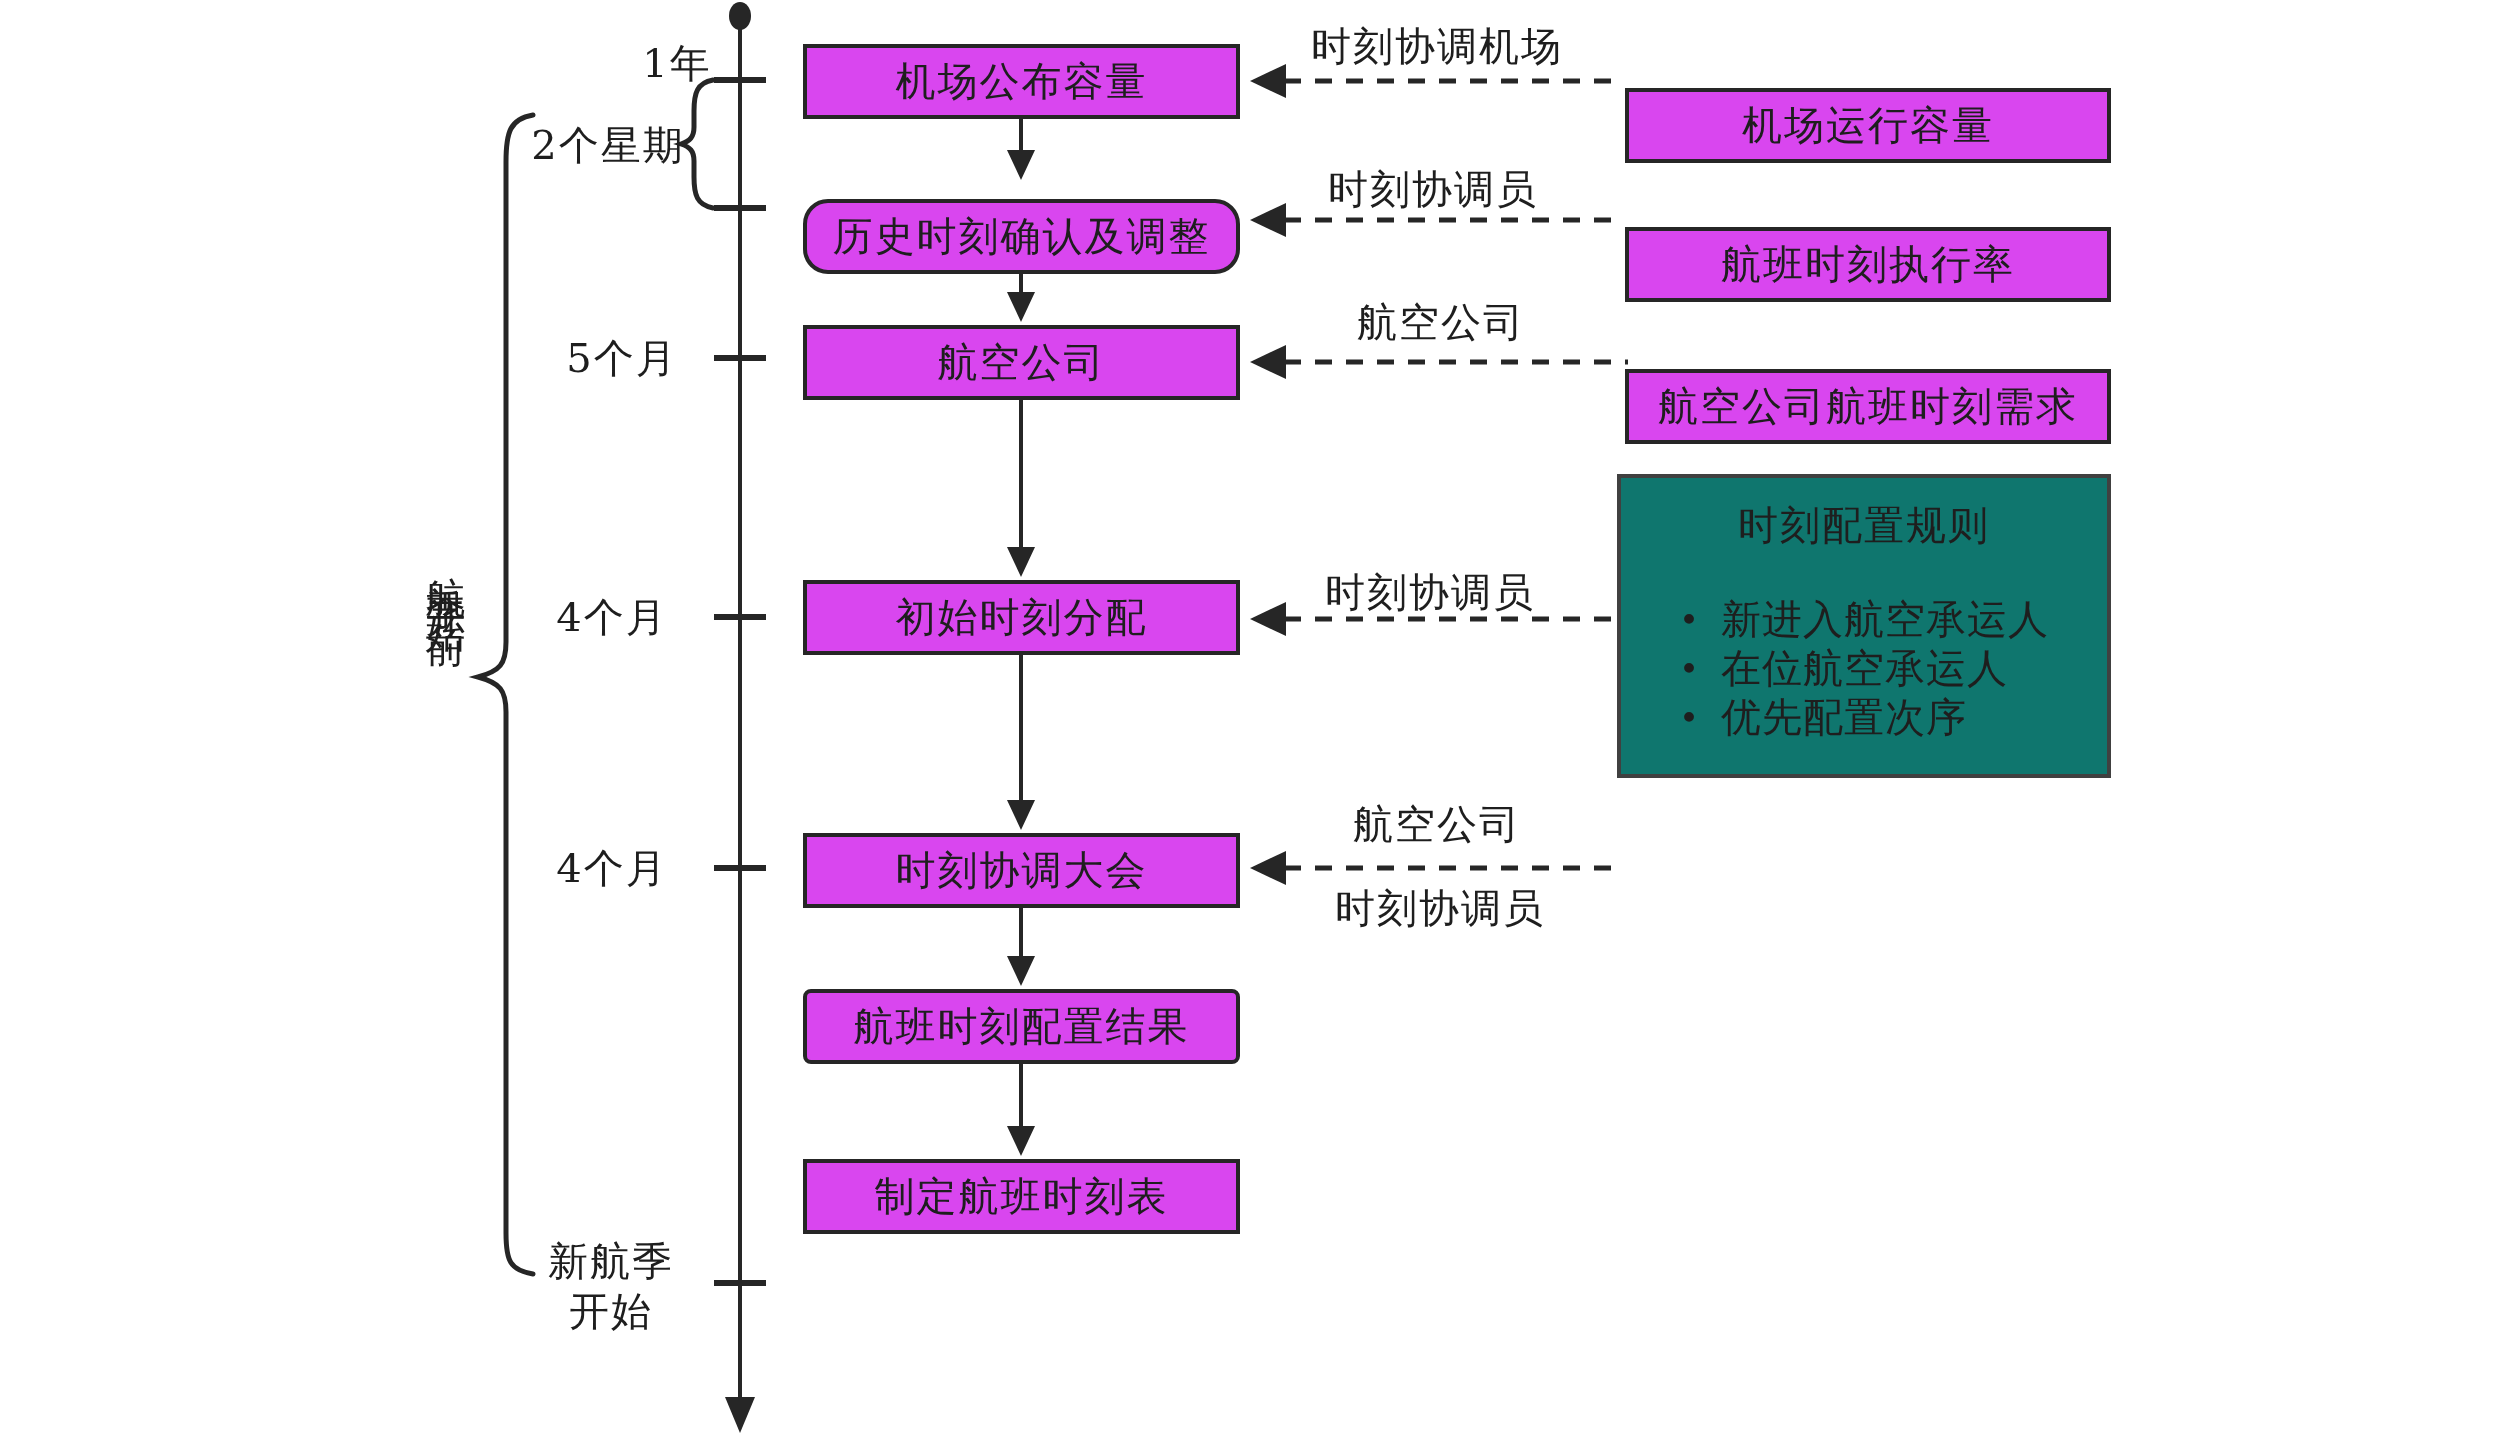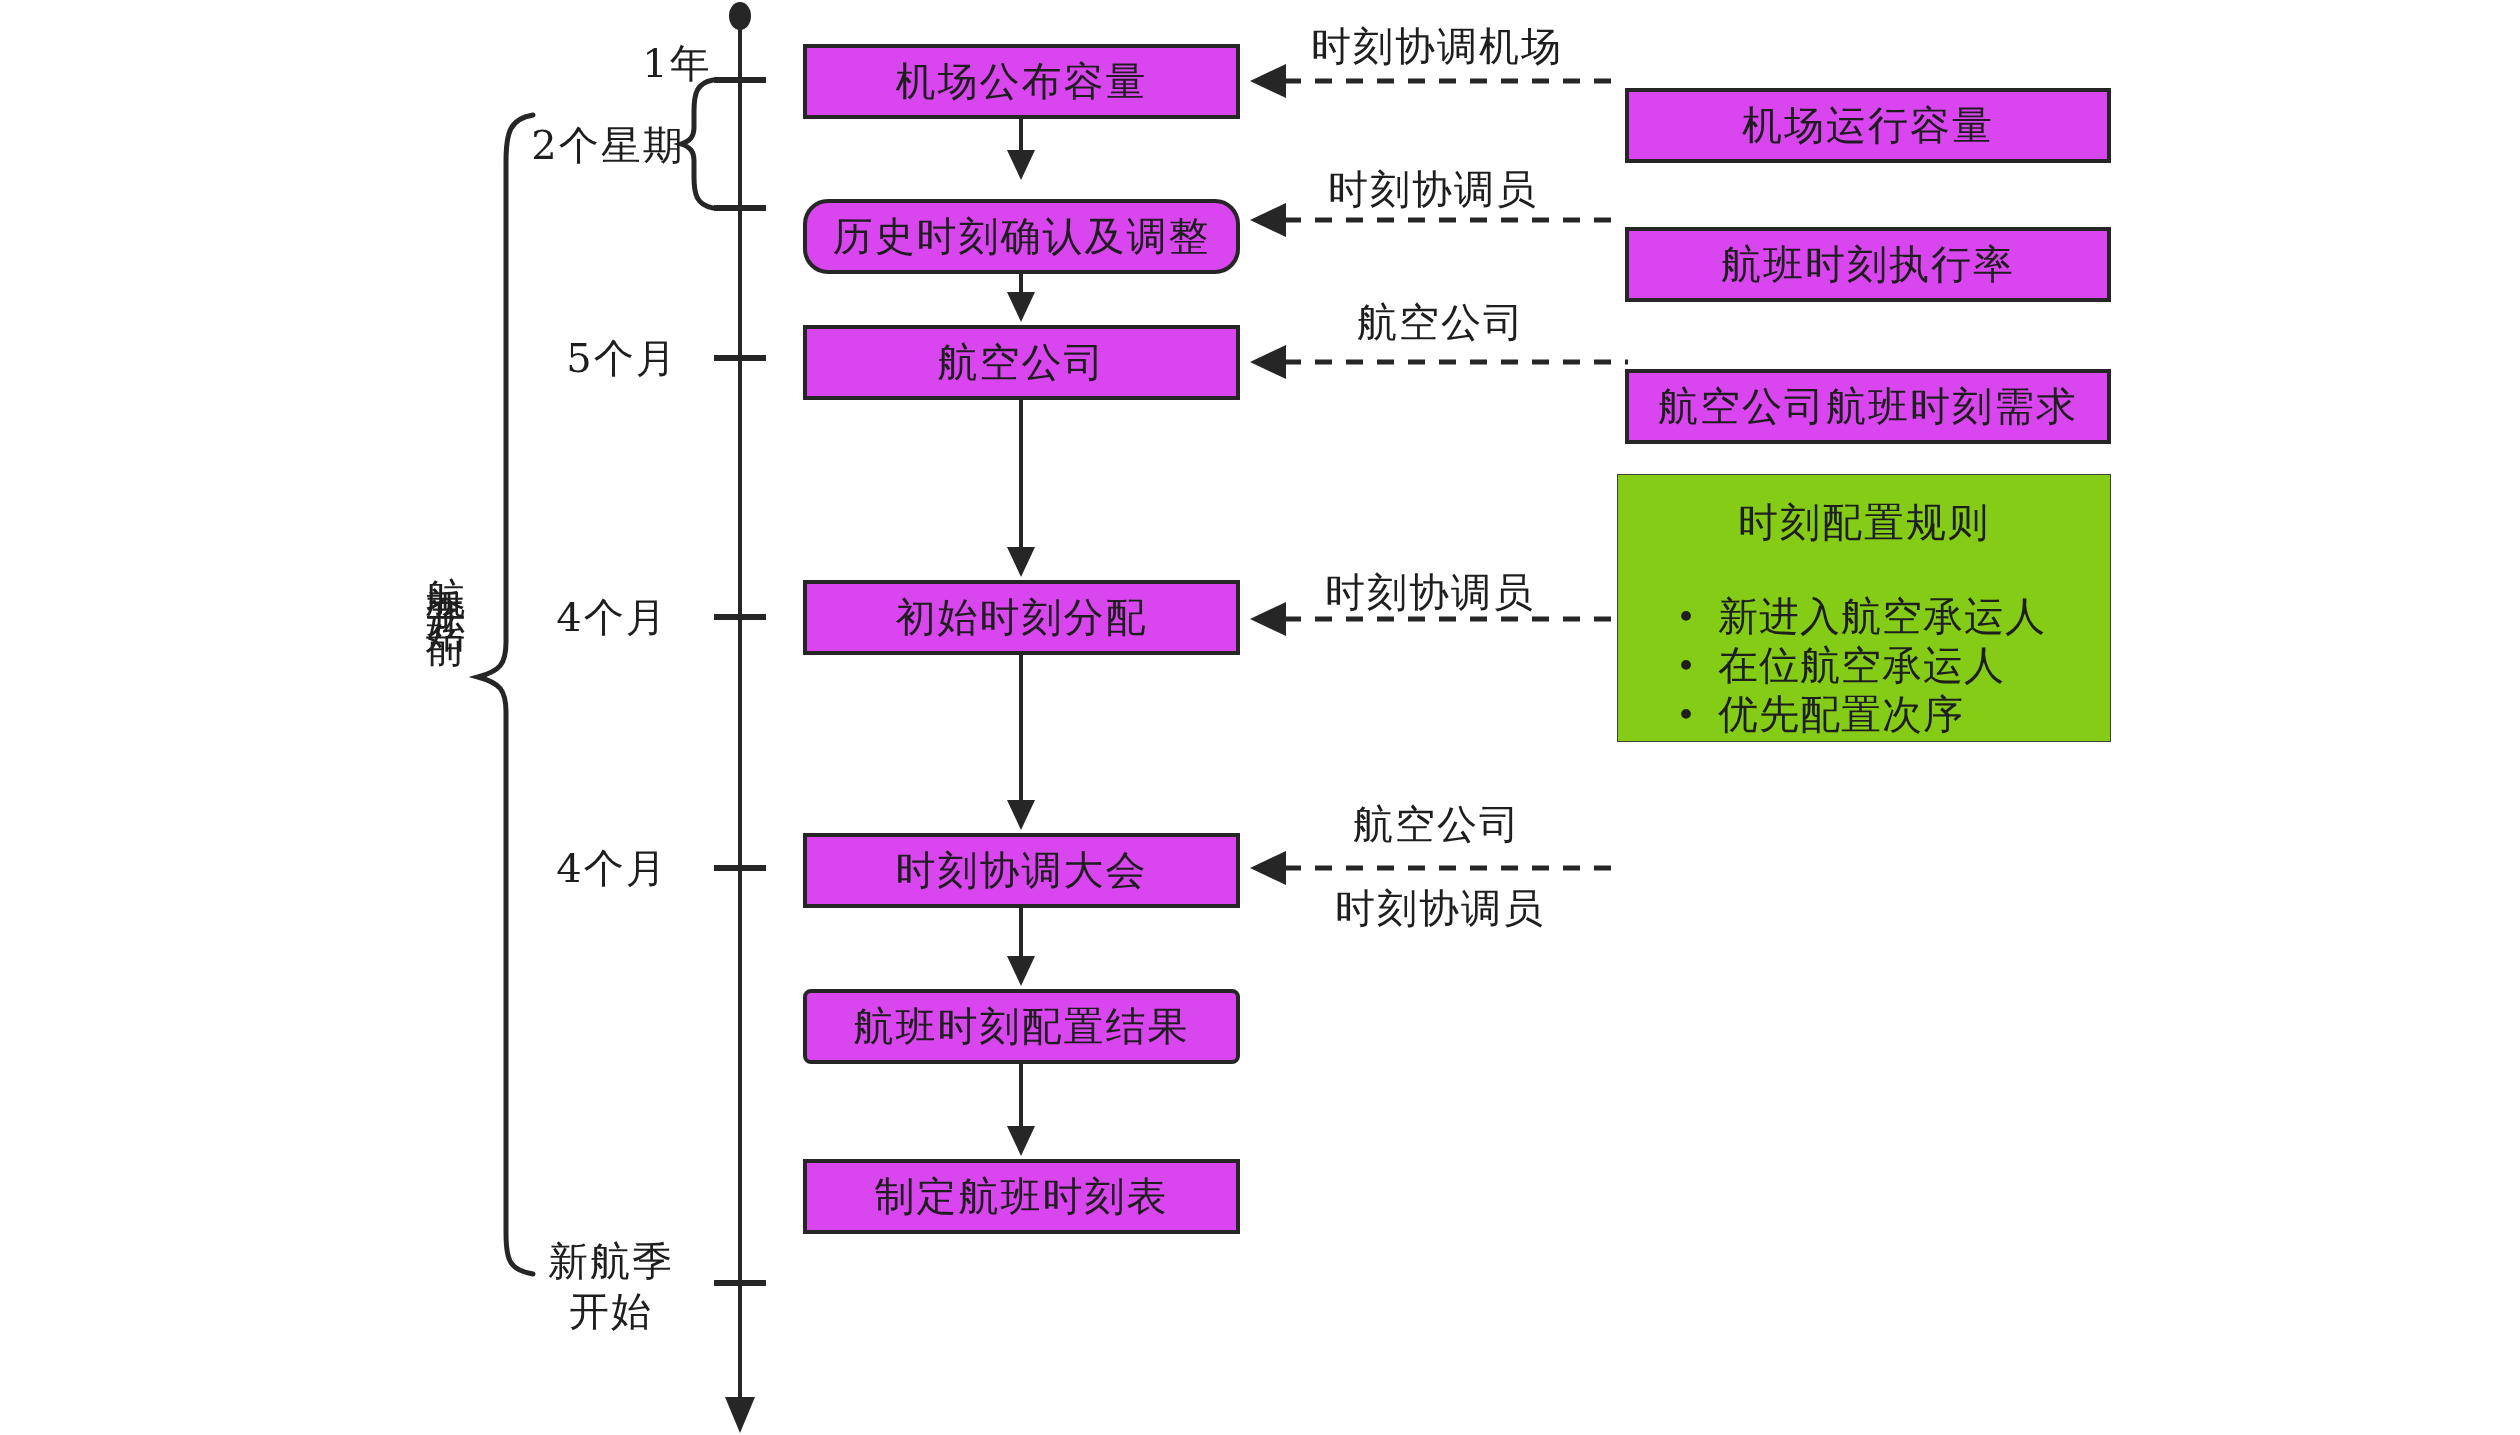--- a/index.html
+++ b/index.html
@@ -52,23 +52,23 @@
     text-align: center;
     white-space: pre-line;
     line-height: 50px;
   }
   #rules-box {
     position: absolute;
     box-sizing: border-box;
     left: 1617px;
     top: 474px;
     width: 494px;
-    height: 268px;
-    border: 1px solid #404040;
-    background: #84cc16;
+    height: 304px;
+    border: 4px solid #404040;
+    background: #0f766e;
   }
   #rules-title {
     margin-top: 20px;
     text-align: center;
     font-size: 40px;
     letter-spacing: 2px;
   }
   #rules-list {
     margin-top: 42px;
     padding-left: 58px;

